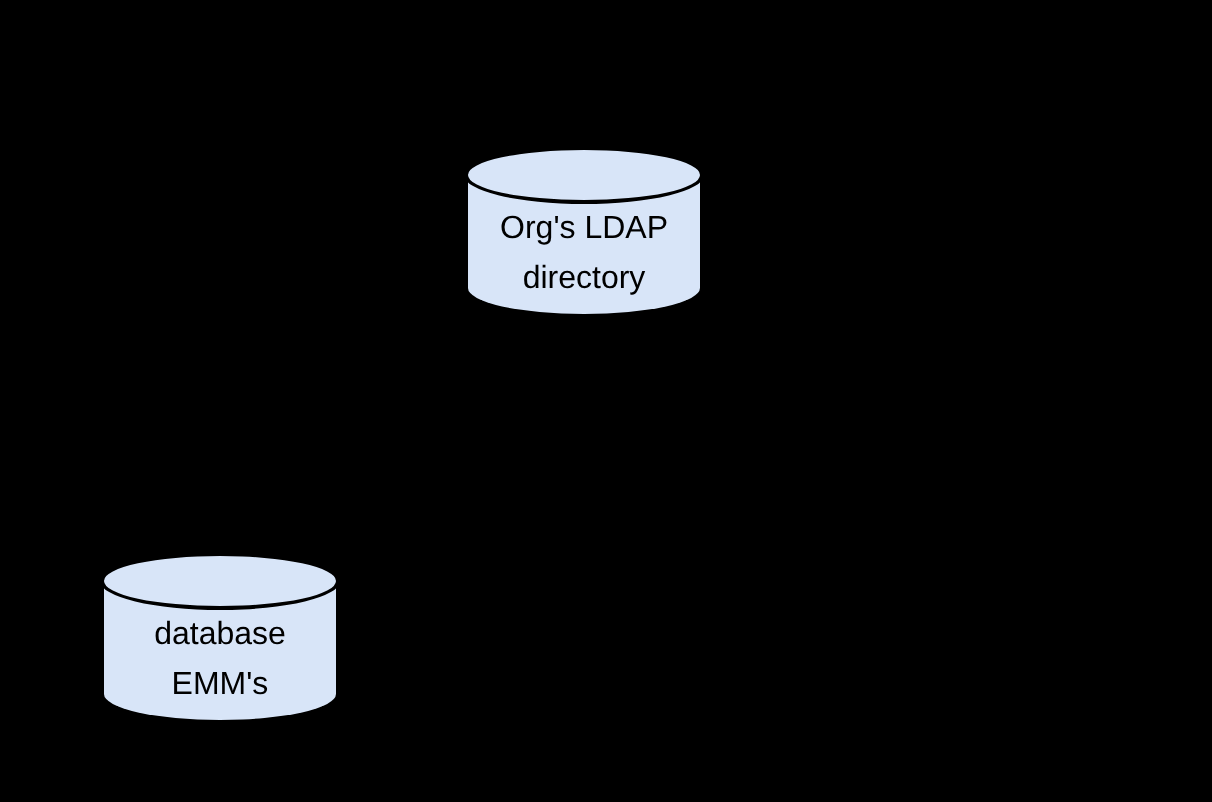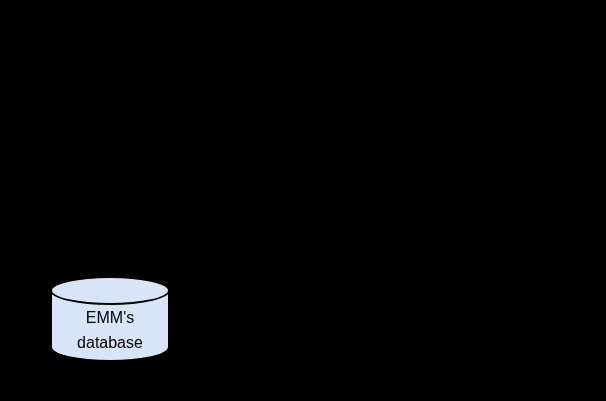--- a/index.html
+++ b/index.html
@@ -65,24 +65,32 @@
   }
   .pos-ldap   { left: 232px; top: 73px;  }
   .pos-emm    { left: 50px;  top: 276px; }
   .pos-google { left: 412px; top: 276px; }
 </style>
 </head>
 <body>
 
 <div class="stage">
 
+  <div class="cylinder pos-ldap" style="--fill: #d8e5f8; --stroke: #000000;">
+    <div class="cyl-body"></div>
+    <div class="cyl-top"></div>
+    <div class="cyl-label">
+      <span>Org's LDAP</span>
+      <span>directory</span>
+    </div>
+  </div>
 
   <div class="cylinder pos-emm" style="--fill: #d8e5f8; --stroke: #000000;">
     <div class="cyl-body"></div>
     <div class="cyl-top"></div>
     <div class="cyl-label">
+      <span>database</span>
       <span>EMM's</span>
-      <span>database</span>
     </div>
   </div>
 
 
 </div>
 
 </body></html>

